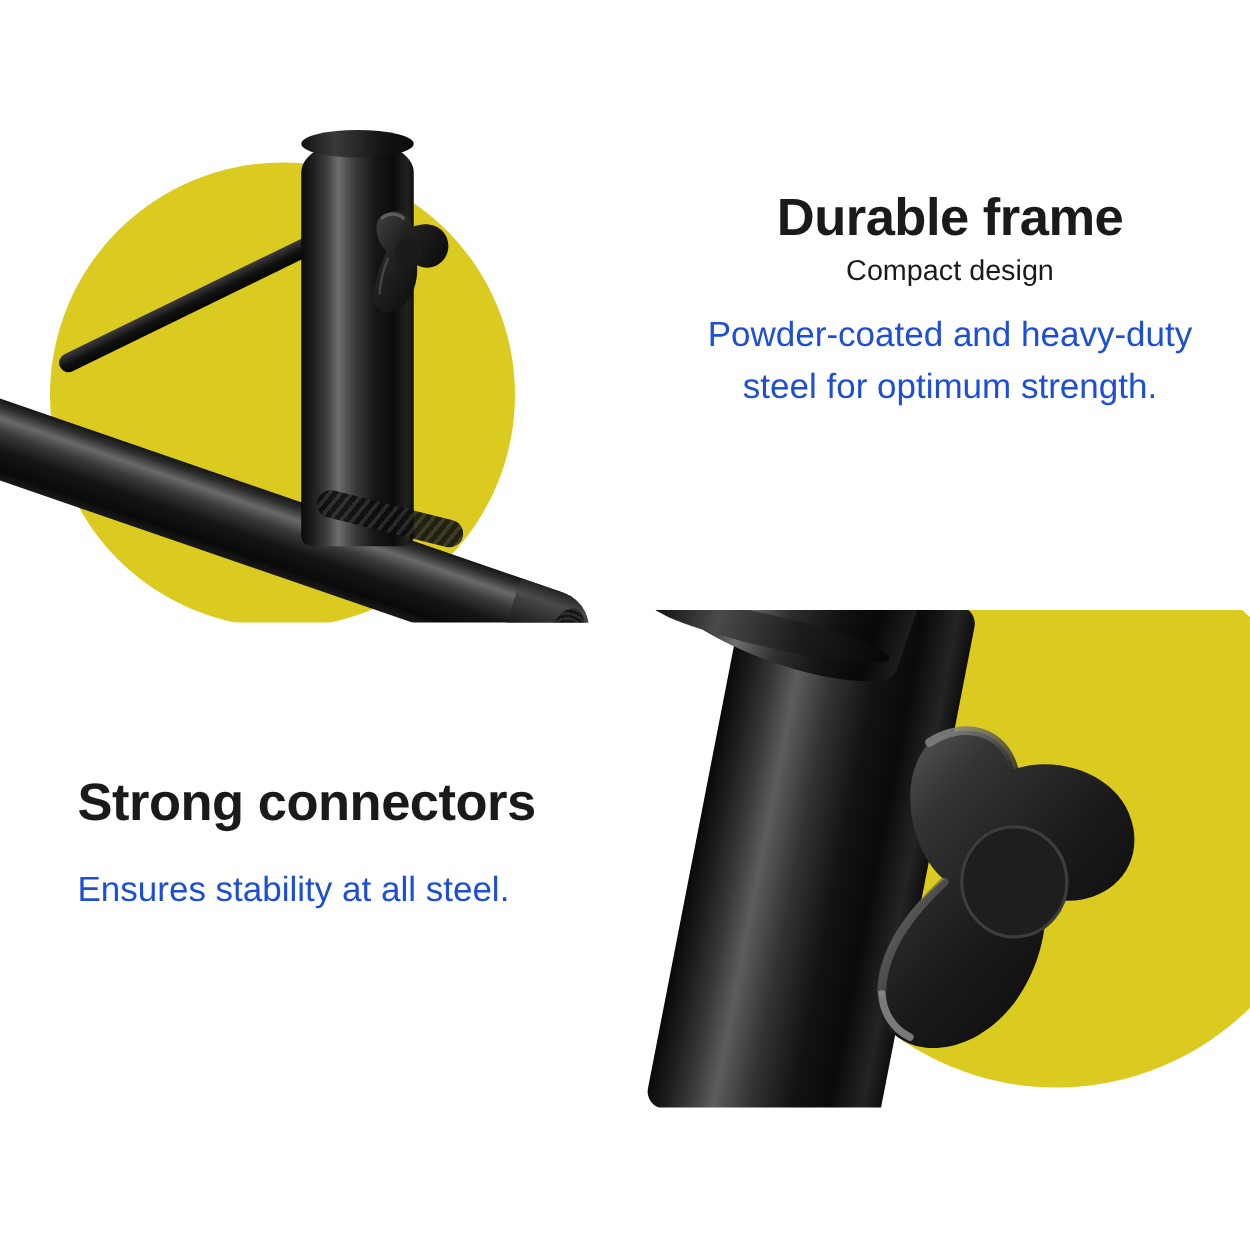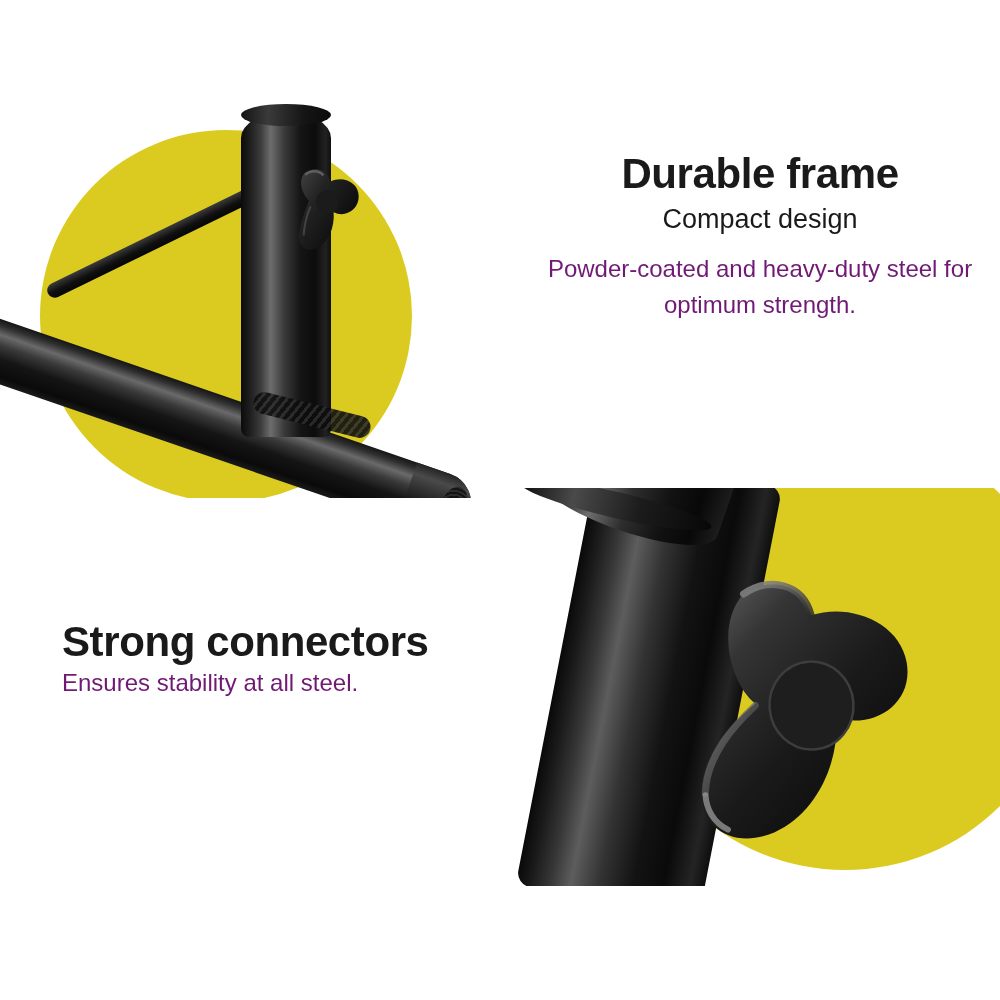--- a/index.html
+++ b/index.html
@@ -152,43 +152,43 @@
   }
   .headline {
     font-size: 42px;
     font-weight: bold;
     color: #1a1a1a;
     letter-spacing: -0.4px;
     line-height: 1.12;
     margin: 0 0 6px 0;
   }
   .subhead {
-    font-size: 27px;
+    font-size: 23px;
     font-weight: normal;
     color: #1a1a1a;
     line-height: 1.2;
     margin: 0 0 16px 0;
   }
   .body-copy {
-    font-size: 24px;
+    font-size: 28px;
     font-weight: normal;
-    color: #701a75;
+    color: #1d4ed8;
     line-height: 1.48;
     margin: 0;
   }
 
   
   #panel-text-connectors {
     position: absolute;
     left: 62px;
     top: 618px;
     width: 430px;
     text-align: left;
   }
-  #panel-text-connectors .headline { margin-bottom: 0; }
+  #panel-text-connectors .headline { margin-bottom: 26px; }
   #panel-text-connectors .subhead  { margin-bottom: 20px; }
 
   
   #panel-photo-knob {
     position: absolute;
     left: 500px;
     top: 488px;
     width: 500px;
     height: 398px;
     overflow: hidden;

